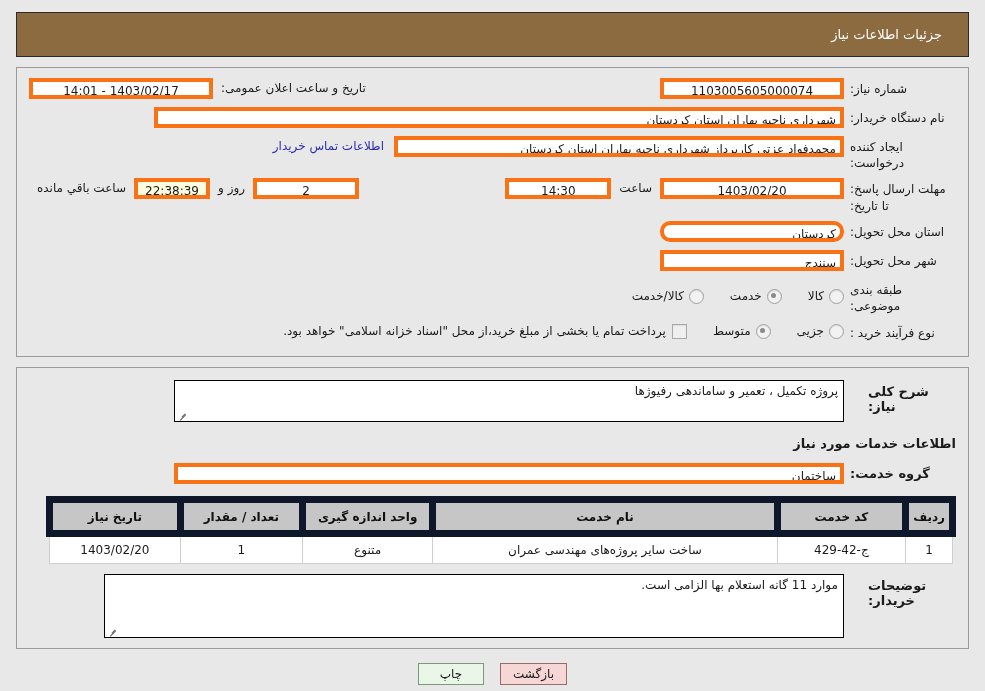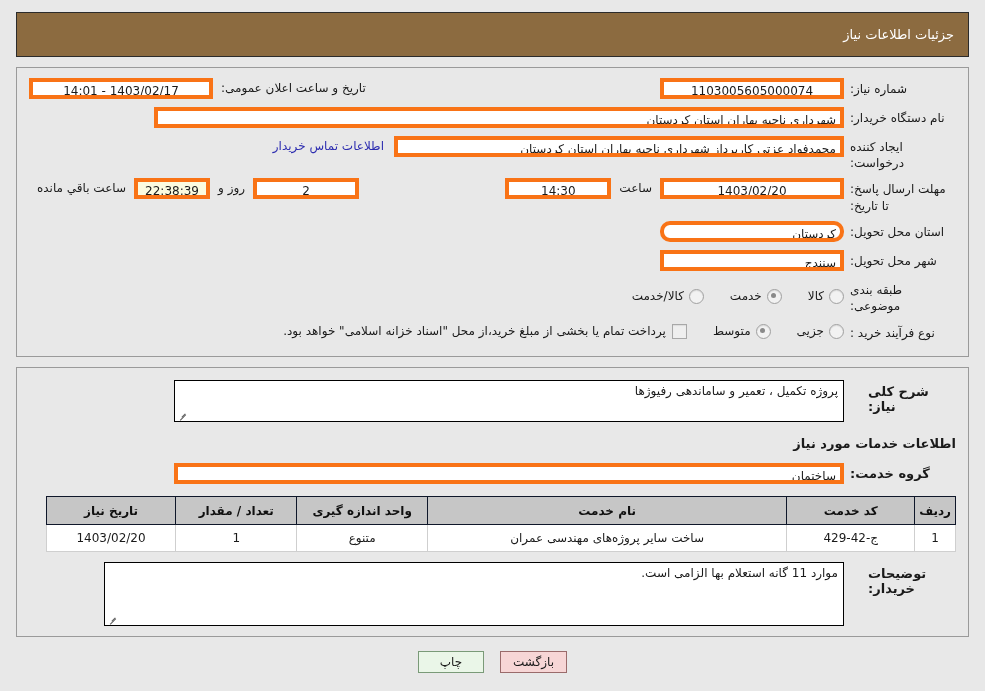--- a/index.html
+++ b/index.html
@@ -61,21 +61,21 @@
   
   .header-bar {
     margin: 12px 16px 0 16px;
     height: 45px;
     background: #8c6b40;
     border: 1px solid #2b2b2b;
     box-sizing: border-box;
     display: flex;
     align-items: center;
     justify-content: flex-start;
-    padding: 0 14px;
+    padding: 0 26px;
   }
   .header-title {
     color: #ffffff;
     font-size: 13px;
     font-weight: normal;
   }
 
   
   .panel {
     margin: 10px 16px 0 16px;
@@ -257,21 +257,21 @@
   
   .tbl-wrap { margin-top: 6px; }
   table.items {
     border-collapse: collapse;
     width: 910px;
     margin-right: 0;
     font-size: 12px;
   }
   table.items th {
     background: #c6c6c6;
-    border: 1px solid #0f172a;
+    border: 7px solid #0f172a;
     font-weight: bold;
     font-size: 12px;
     height: 27px;
     padding: 0 4px;
     text-align: center;
     color: #101010;
   }
   table.items td {
     background: #ffffff;
     border: 1px solid #cfcfcf;

